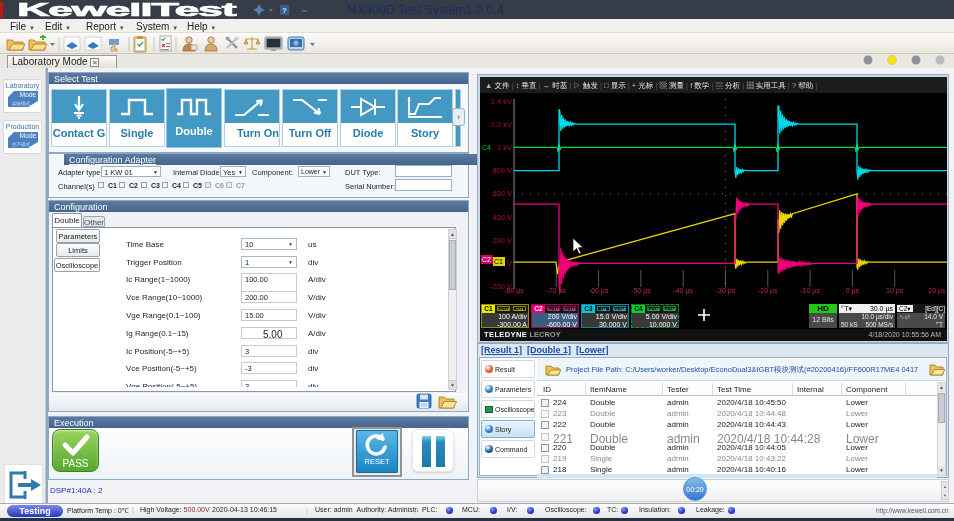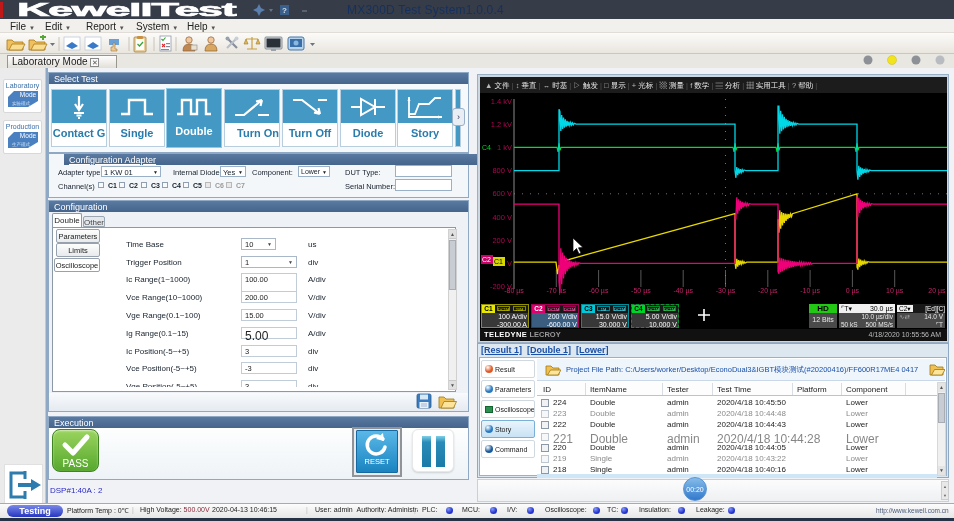--- a/index.html
+++ b/index.html
@@ -264,36 +264,36 @@
 
 <div class="abs" style="left:52px;top:213px;width:30px;height:14px;background:#fff;border:1px solid #8a98a8;border-bottom:none;border-radius:2px 2px 0 0;font-size:8px;color:#222;text-align:center;line-height:14px;z-index:3;">Double</div>
 <div class="abs" style="left:83px;top:216px;width:22px;height:11px;background:#e4e8ec;border:1px solid #9aa6b2;border-radius:2px 2px 0 0;font-size:8px;color:#444;text-align:center;line-height:11px;">Other</div>
 <div class="abs" style="left:52px;top:227px;width:404px;height:165px;background:#fff;border:1px solid #8a98a8;z-index:2;"></div>
 
 <div class="abs" style="left:56px;top:229px;width:44px;height:14px;background:linear-gradient(#fdfdfd,#e8eaec);border:1px solid #98a2ae;border-radius:2px;font-size:7.5px;color:#222;text-align:center;line-height:13px;z-index:4;">Parameters</div>
 <div class="abs" style="left:56px;top:243px;width:44px;height:14px;background:linear-gradient(#fdfdfd,#e8eaec);border:1px solid #98a2ae;border-radius:2px;font-size:7.5px;color:#222;text-align:center;line-height:13px;z-index:4;">Limits</div>
 <div class="abs" style="left:54px;top:258px;width:46px;height:14px;background:#fff;border:1px solid #98a2ae;border-radius:2px;font-size:7.5px;color:#222;text-align:center;line-height:13px;z-index:4;">Oscilloscope</div>
 <div class="abs" style="left:108px;top:229px;width:340px;height:158px;overflow:hidden;z-index:3;">
 <div class="abs" style="left:18px;top:11px;font-size:8px;color:#16202c;">Time Base</div>
-<div class="abs" style="left:133px;top:9px;width:35px;height:12px;background:#fff;border:1px solid #a8b8c8;font-size:7.5px;color:#222;padding:1px 3px;">10<span style="float:right;color:#444;font-size:5px;line-height:8px;">▼</span></div>
+<div class="abs" style="left:133px;top:9px;width:56px;height:12px;background:#fff;border:1px solid #a8b8c8;font-size:7.5px;color:#222;padding:1px 3px;">10<span style="float:right;color:#444;font-size:5px;line-height:8px;">▼</span></div>
 <div class="abs" style="left:200px;top:11px;font-size:8px;color:#16202c;">us</div>
 <div class="abs" style="left:18px;top:29px;font-size:8px;color:#16202c;">Trigger Position</div>
 <div class="abs" style="left:133px;top:27px;width:56px;height:12px;background:#fff;border:1px solid #a8b8c8;font-size:7.5px;color:#222;padding:1px 3px;">1<span style="float:right;color:#444;font-size:5px;line-height:8px;">▼</span></div>
 <div class="abs" style="left:200px;top:29px;font-size:8px;color:#16202c;">div</div>
 <div class="abs" style="left:18px;top:46px;font-size:8px;color:#16202c;">Ic  Range(1~1000)</div>
 <div class="abs" style="left:133px;top:44px;width:56px;height:26px;background:#fff;border:1px solid #c0ccd8;font-size:7.5px;color:#222;padding:1px 3px;">100.00</div>
 <div class="abs" style="left:200px;top:46px;font-size:8px;color:#16202c;">A/div</div>
 <div class="abs" style="left:18px;top:64px;font-size:8px;color:#16202c;">Vce Range(10~1000)</div>
 <div class="abs" style="left:133px;top:62px;width:56px;height:12px;background:#fff;border:1px solid #c0ccd8;font-size:7.5px;color:#222;padding:1px 3px;">200.00</div>
 <div class="abs" style="left:200px;top:64px;font-size:8px;color:#16202c;">V/div</div>
 <div class="abs" style="left:18px;top:82px;font-size:8px;color:#16202c;">Vge Range(0.1~100)</div>
 <div class="abs" style="left:133px;top:80px;width:56px;height:12px;background:#fff;border:1px solid #c0ccd8;font-size:7.5px;color:#222;padding:1px 3px;">15.00</div>
 <div class="abs" style="left:200px;top:82px;font-size:8px;color:#16202c;">V/div</div>
 <div class="abs" style="left:18px;top:100px;font-size:8px;color:#16202c;">Ig  Range(0.1~15)</div>
-<div class="abs" style="left:133px;top:98px;width:56px;height:12px;background:#fff;border:1px solid #c0ccd8;font-size:12px;color:#222;padding:1px 3px;">5.00</div>
+<div class="abs" style="left:133px;top:98px;width:56px;height:12px;background:#fff;border:1px solid #c0ccd8;font-size:10px;color:#222;padding:1px 21px;">5.00</div>
 <div class="abs" style="left:200px;top:100px;font-size:8px;color:#16202c;">A/div</div>
 <div class="abs" style="left:18px;top:118px;font-size:8px;color:#16202c;">Ic  Position(-5~+5)</div>
 <div class="abs" style="left:133px;top:116px;width:56px;height:12px;background:#fff;border:1px solid #c0ccd8;font-size:7.5px;color:#222;padding:1px 3px;">3</div>
 <div class="abs" style="left:200px;top:118px;font-size:8px;color:#16202c;">div</div>
 <div class="abs" style="left:18px;top:135px;font-size:8px;color:#16202c;">Vce Position(-5~+5)</div>
 <div class="abs" style="left:133px;top:133px;width:56px;height:12px;background:#fff;border:1px solid #c0ccd8;font-size:7.5px;color:#222;padding:1px 3px;">-3</div>
 <div class="abs" style="left:200px;top:135px;font-size:8px;color:#16202c;">div</div>
 <div class="abs" style="left:18px;top:153px;font-size:8px;color:#16202c;">Vge Position(-5~+5)</div>
 <div class="abs" style="left:133px;top:151px;width:56px;height:12px;background:#fff;border:1px solid #c0ccd8;font-size:7.5px;color:#222;padding:1px 3px;">3</div>
 <div class="abs" style="left:200px;top:153px;font-size:8px;color:#16202c;">div</div>
@@ -487,21 +487,21 @@
     <svg width="16" height="13">
       <path d="M1 12 L1 2 L6 2 L8 4 L14 4 L14 12 Z" fill="#f0c050" stroke="#a07818" stroke-width="0.8"></path>
       <path d="M2.5 12 L5.5 6.5 L16 6.5 L13 12 Z" fill="#fce49a" stroke="#a07818" stroke-width="0.8"></path>
     </svg>
   </div>
 <div class="abs" style="left:537px;top:382px;width:400px;height:14px;background:#fdfdfd;border-bottom:1px solid #b8c4d0;"></div>
 <div class="abs" style="left:543px;top:385px;font-size:8px;color:#222;">ID</div>
 <div class="abs" style="left:590px;top:385px;font-size:8px;color:#222;">ItemName</div>
 <div class="abs" style="left:667px;top:385px;font-size:8px;color:#222;">Tester</div>
 <div class="abs" style="left:717px;top:385px;font-size:8px;color:#222;">Test Time</div>
-<div class="abs" style="left:797px;top:385px;font-size:8px;color:#222;">Platform</div>
+<div class="abs" style="left:797px;top:385px;font-size:8px;color:#222;">Internal</div>
 <div class="abs" style="left:846px;top:385px;font-size:8px;color:#222;">Component</div>
 <div class="abs" style="left:585px;top:383px;width:1px;height:12px;background:#d8dde4;"></div>
 <div class="abs" style="left:662px;top:383px;width:1px;height:12px;background:#d8dde4;"></div>
 <div class="abs" style="left:712px;top:383px;width:1px;height:12px;background:#d8dde4;"></div>
 <div class="abs" style="left:792px;top:383px;width:1px;height:12px;background:#d8dde4;"></div>
 <div class="abs" style="left:841px;top:383px;width:1px;height:12px;background:#d8dde4;"></div>
 <div class="abs" style="left:905px;top:383px;width:1px;height:12px;background:#d8dde4;"></div>
 <div class="abs" style="left:537px;top:398px;width:400px;height:11px;font-size:8px;color:#222;opacity:1;">
 <span style="position:absolute;left:4px;top:1px;width:8px;height:8px;border:1px solid #8a98a8;background:#f0f2f4;"></span>
 <span style="position:absolute;left:16px;">224</span>

